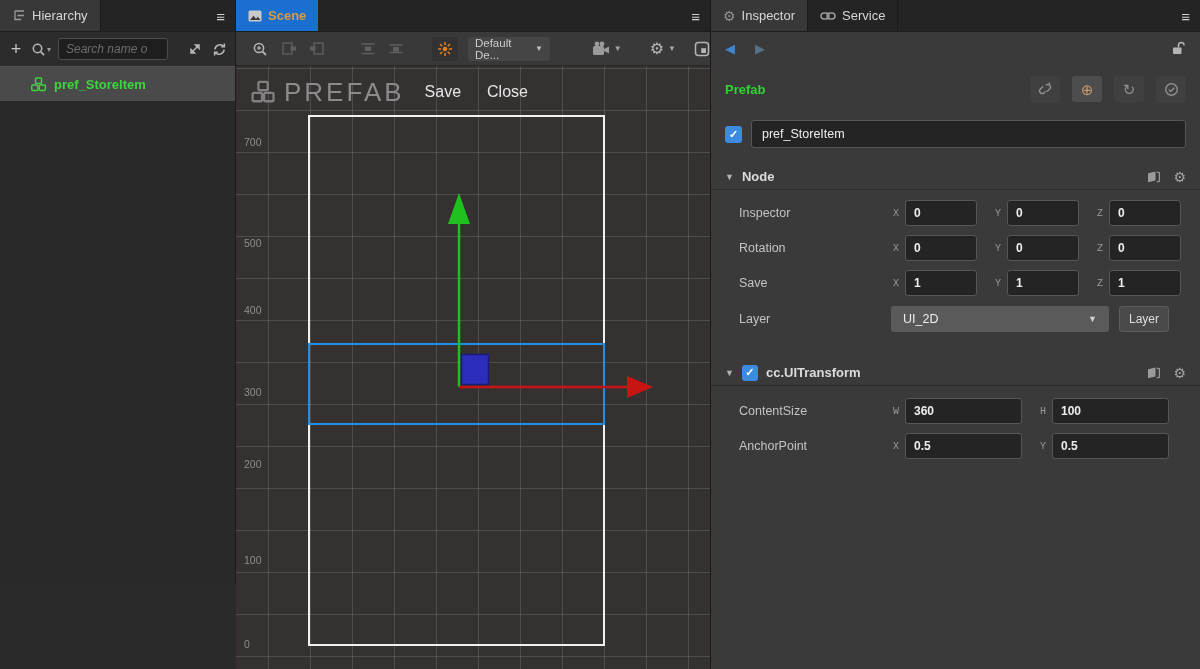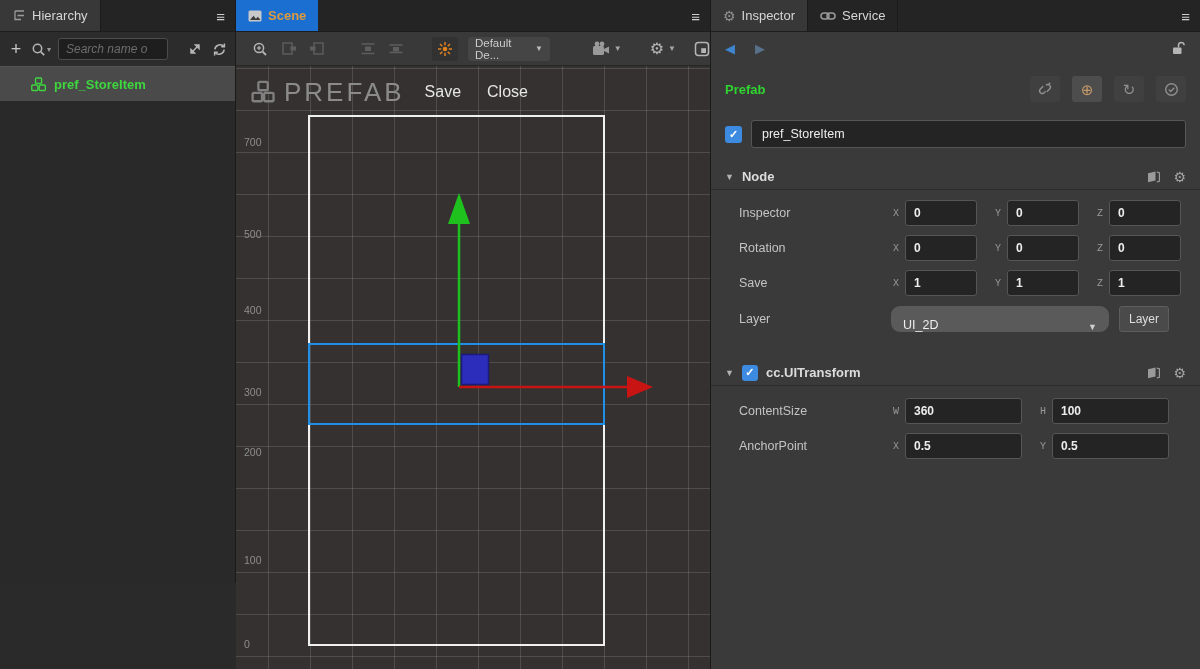--- a/index.html
+++ b/index.html
@@ -84,21 +84,21 @@
   .sec-title { font-size:13px; color:#dcdcdc; font-weight:bold; }
   .sec-icons { margin-left:auto; display:flex; gap:12px; align-items:center; color:#a5a5a5; }
   .sec-icons .gear-glyph { font-size:14px; }
   .prop-row { display:flex; align-items:center; height:26px; margin:10px 14px 0 28px; }
   .prop-row.tight { margin-top:9px; }
   .prop-label { width:152px; font-size:12.5px; color:#c3c3c3; flex:none; }
   .axis-lbl { width:10px; font-size:10px; color:#9a9a9a; text-align:center; margin-right:4px; flex:none; font-family:"Liberation Mono", monospace; }
   .axis-gap { width:16px; flex:none; }
   .num-input { width:72px; height:26px; background:#242424; border:1px solid #565656; border-radius:3px; color:#ededed; font-size:12px; font-weight:bold; padding:0 8px; }
   .num-input.wide { width:117px; }
-  .layer-select { width:218px; height:26px; background:#5a5a5a; border-radius:9px; display:flex; align-items:flex-end; padding:0 12px; color:#eeeeee; font-size:12.5px; }
+  .layer-select { width:218px; height:26px; background:#5a5a5a; border-radius:3px; display:flex; align-items:center; padding:0 12px; color:#eeeeee; font-size:12.5px; }
   .layer-select .cap { margin-left:auto; font-size:9px; color:#cfcfcf; }
   .edit-btn { margin-left:10px; width:50px; height:26px; background:#4a4a4a; border:1px solid #5d5d5d; border-radius:3px; color:#dedede; font-size:12px; display:flex; align-items:center; justify-content:center; }
   .add-comp-wrap { margin-top:32px; display:flex; justify-content:center; }
   .add-comp { width:130px; height:27px; background:#555555; border-radius:3px; color:#e8e8e8; font-size:12.5px; display:flex; align-items:center; justify-content:center; }
 </style>
 </head>
 <body>
 
 <div class="stage">
 
@@ -254,24 +254,24 @@
         <svg width="16" height="16" viewBox="0 0 16 16">
             <rect x="1.5" y="1.5" width="13" height="13" rx="3" fill="none" stroke="#b5b5b5" stroke-width="1.5"></rect>
             <rect x="7.2" y="7.2" width="4.8" height="4.8" fill="#b5b5b5"></rect>
           </svg>
       </span>
     </div>
 
     <div class="viewport">
 
       <span class="ruler-num" style="top:70px">700</span>
-      <span class="ruler-num" style="top:162px">500</span>
+      <span class="ruler-num" style="top:171px">500</span>
       <span class="ruler-num" style="top:238px">400</span>
       <span class="ruler-num" style="top:320px">300</span>
-      <span class="ruler-num" style="top:380px">200</span>
+      <span class="ruler-num" style="top:392px">200</span>
       <span class="ruler-num" style="top:488px">100</span>
       <span class="ruler-num" style="top:572px">0</span>
 
       <div class="design-frame"></div>
       <div class="selection-frame"></div>
 
       <svg class="gizmo-svg" width="474" height="603" viewBox="0 0 474 603">
         <rect x="225.5" y="288.5" width="27" height="30" fill="#2d2dbb" stroke="#1b1b7a" stroke-width="1.5"></rect>
         <line x1="223" y1="321" x2="223" y2="157" stroke="#1fc11f" stroke-width="2.5"></line>
         <polygon points="223,127 212,158 234,158" fill="#1fc11f"></polygon>

